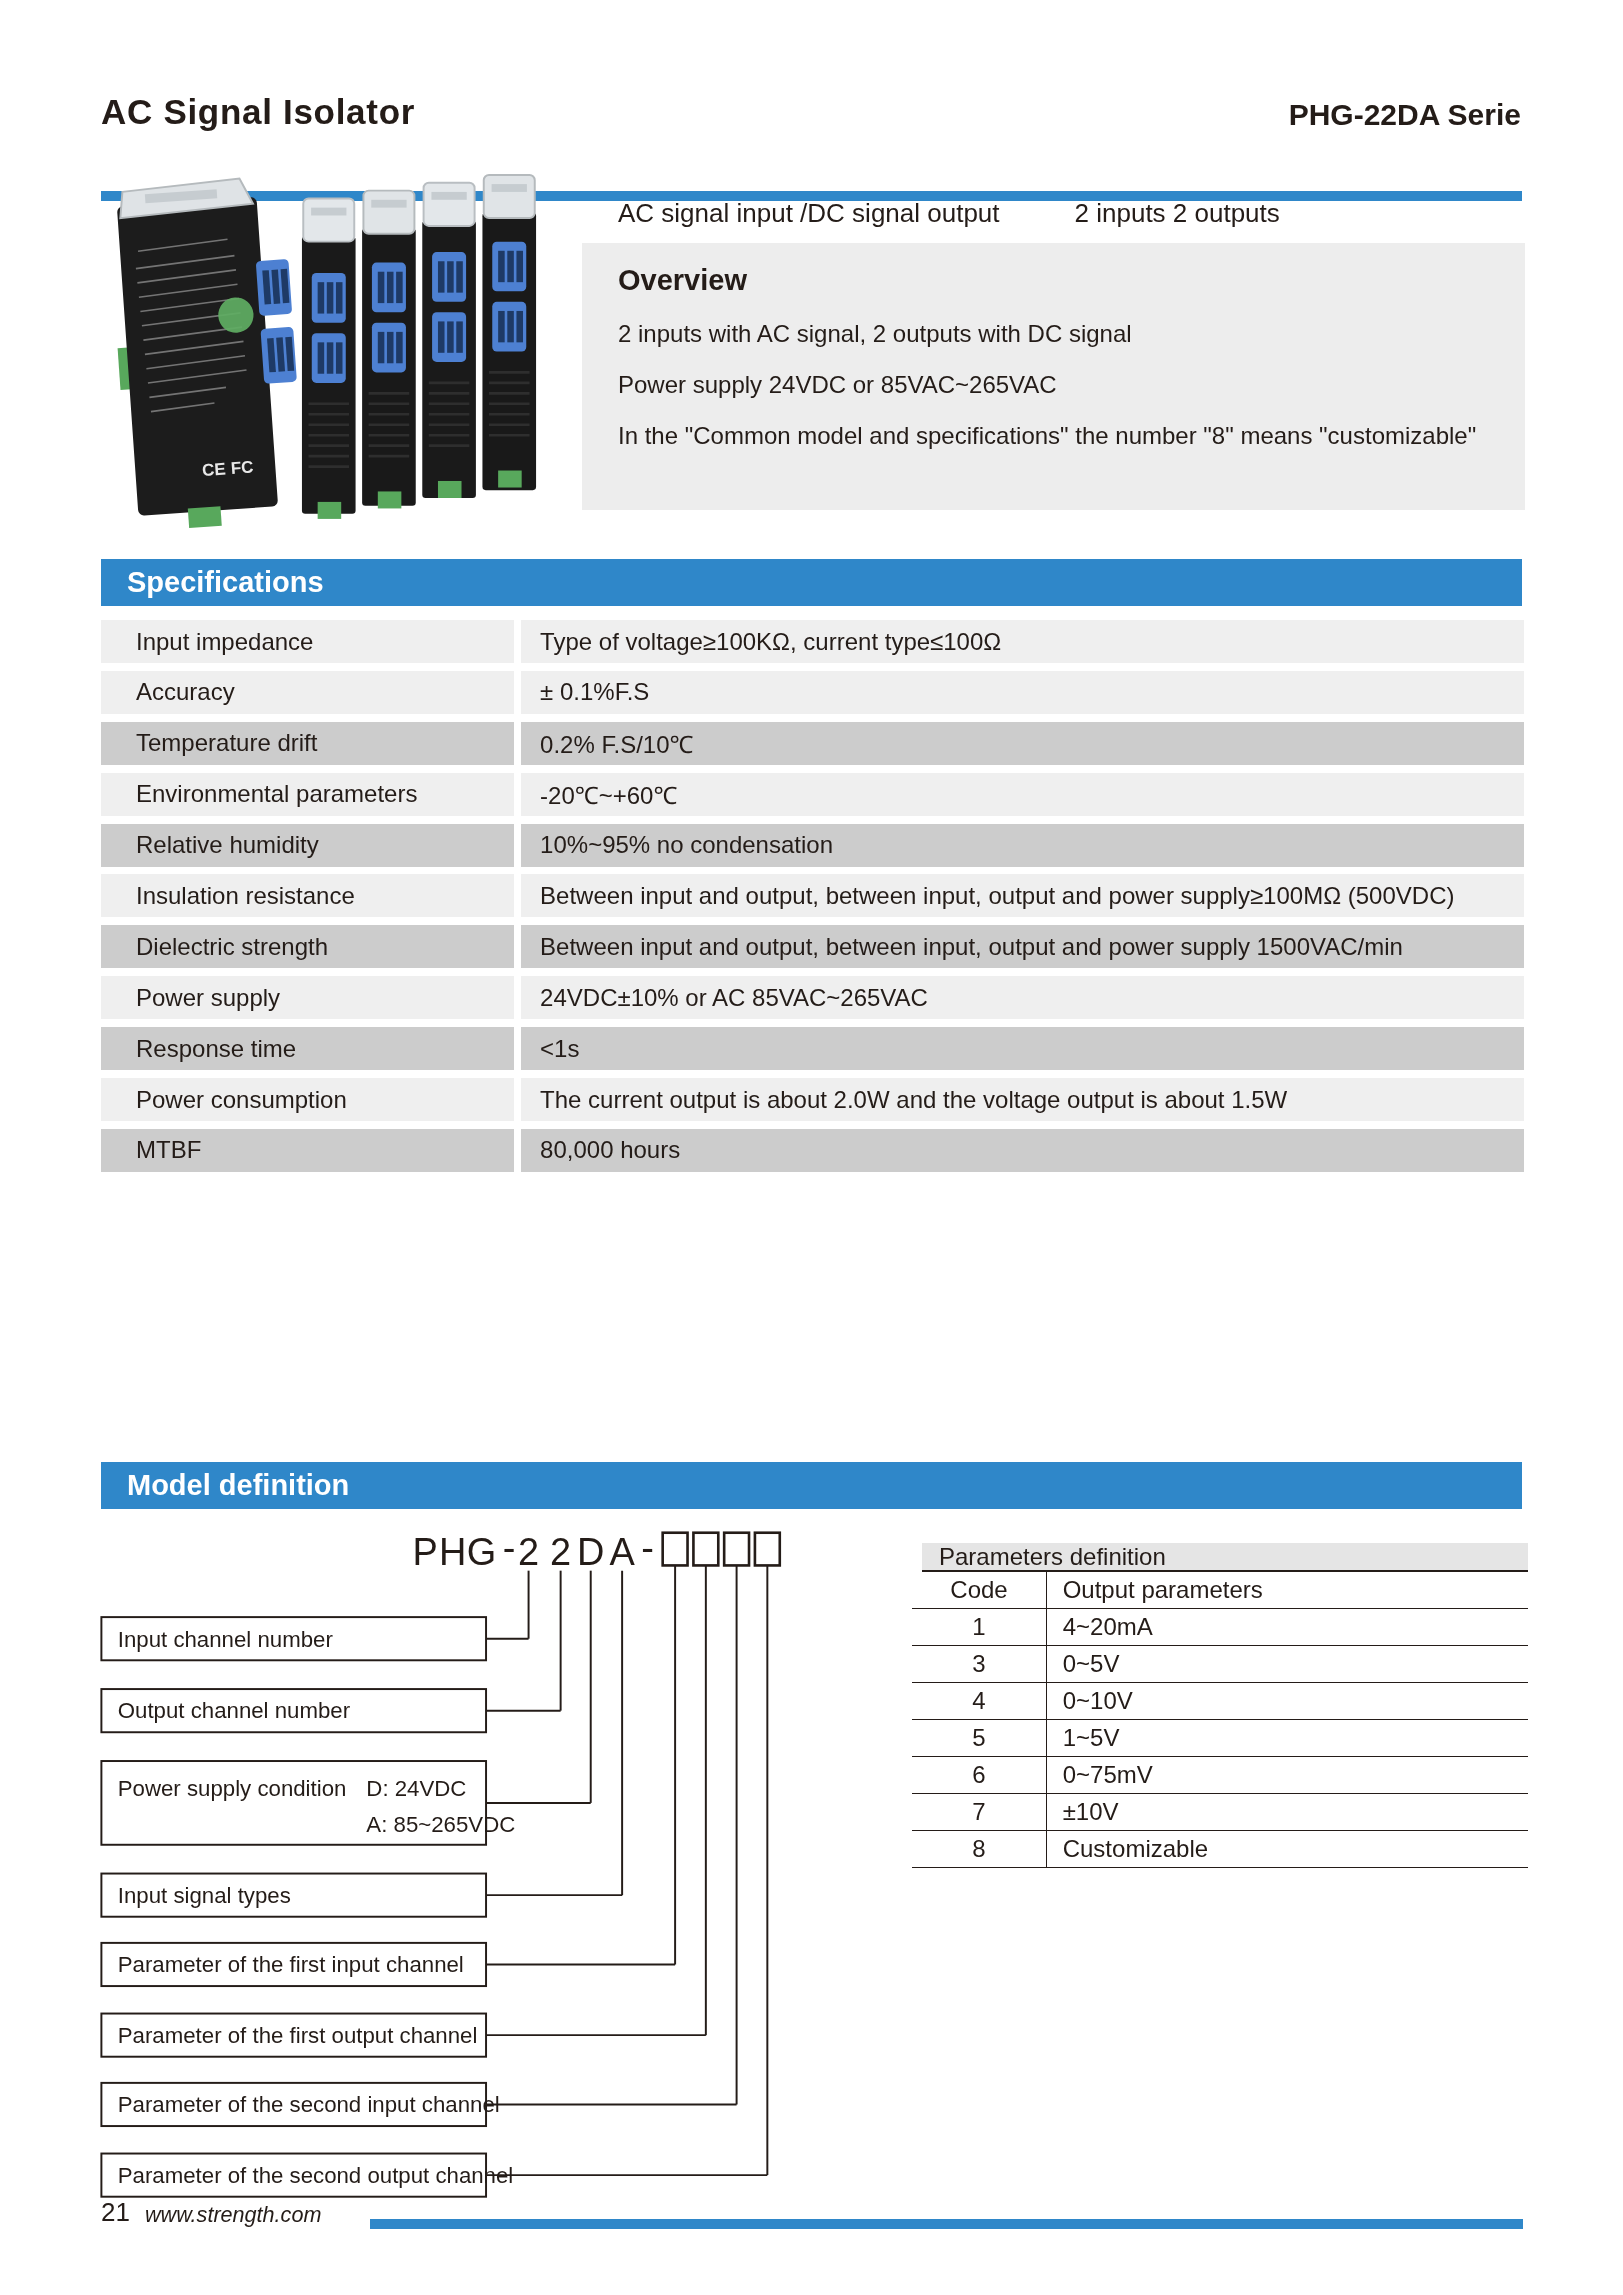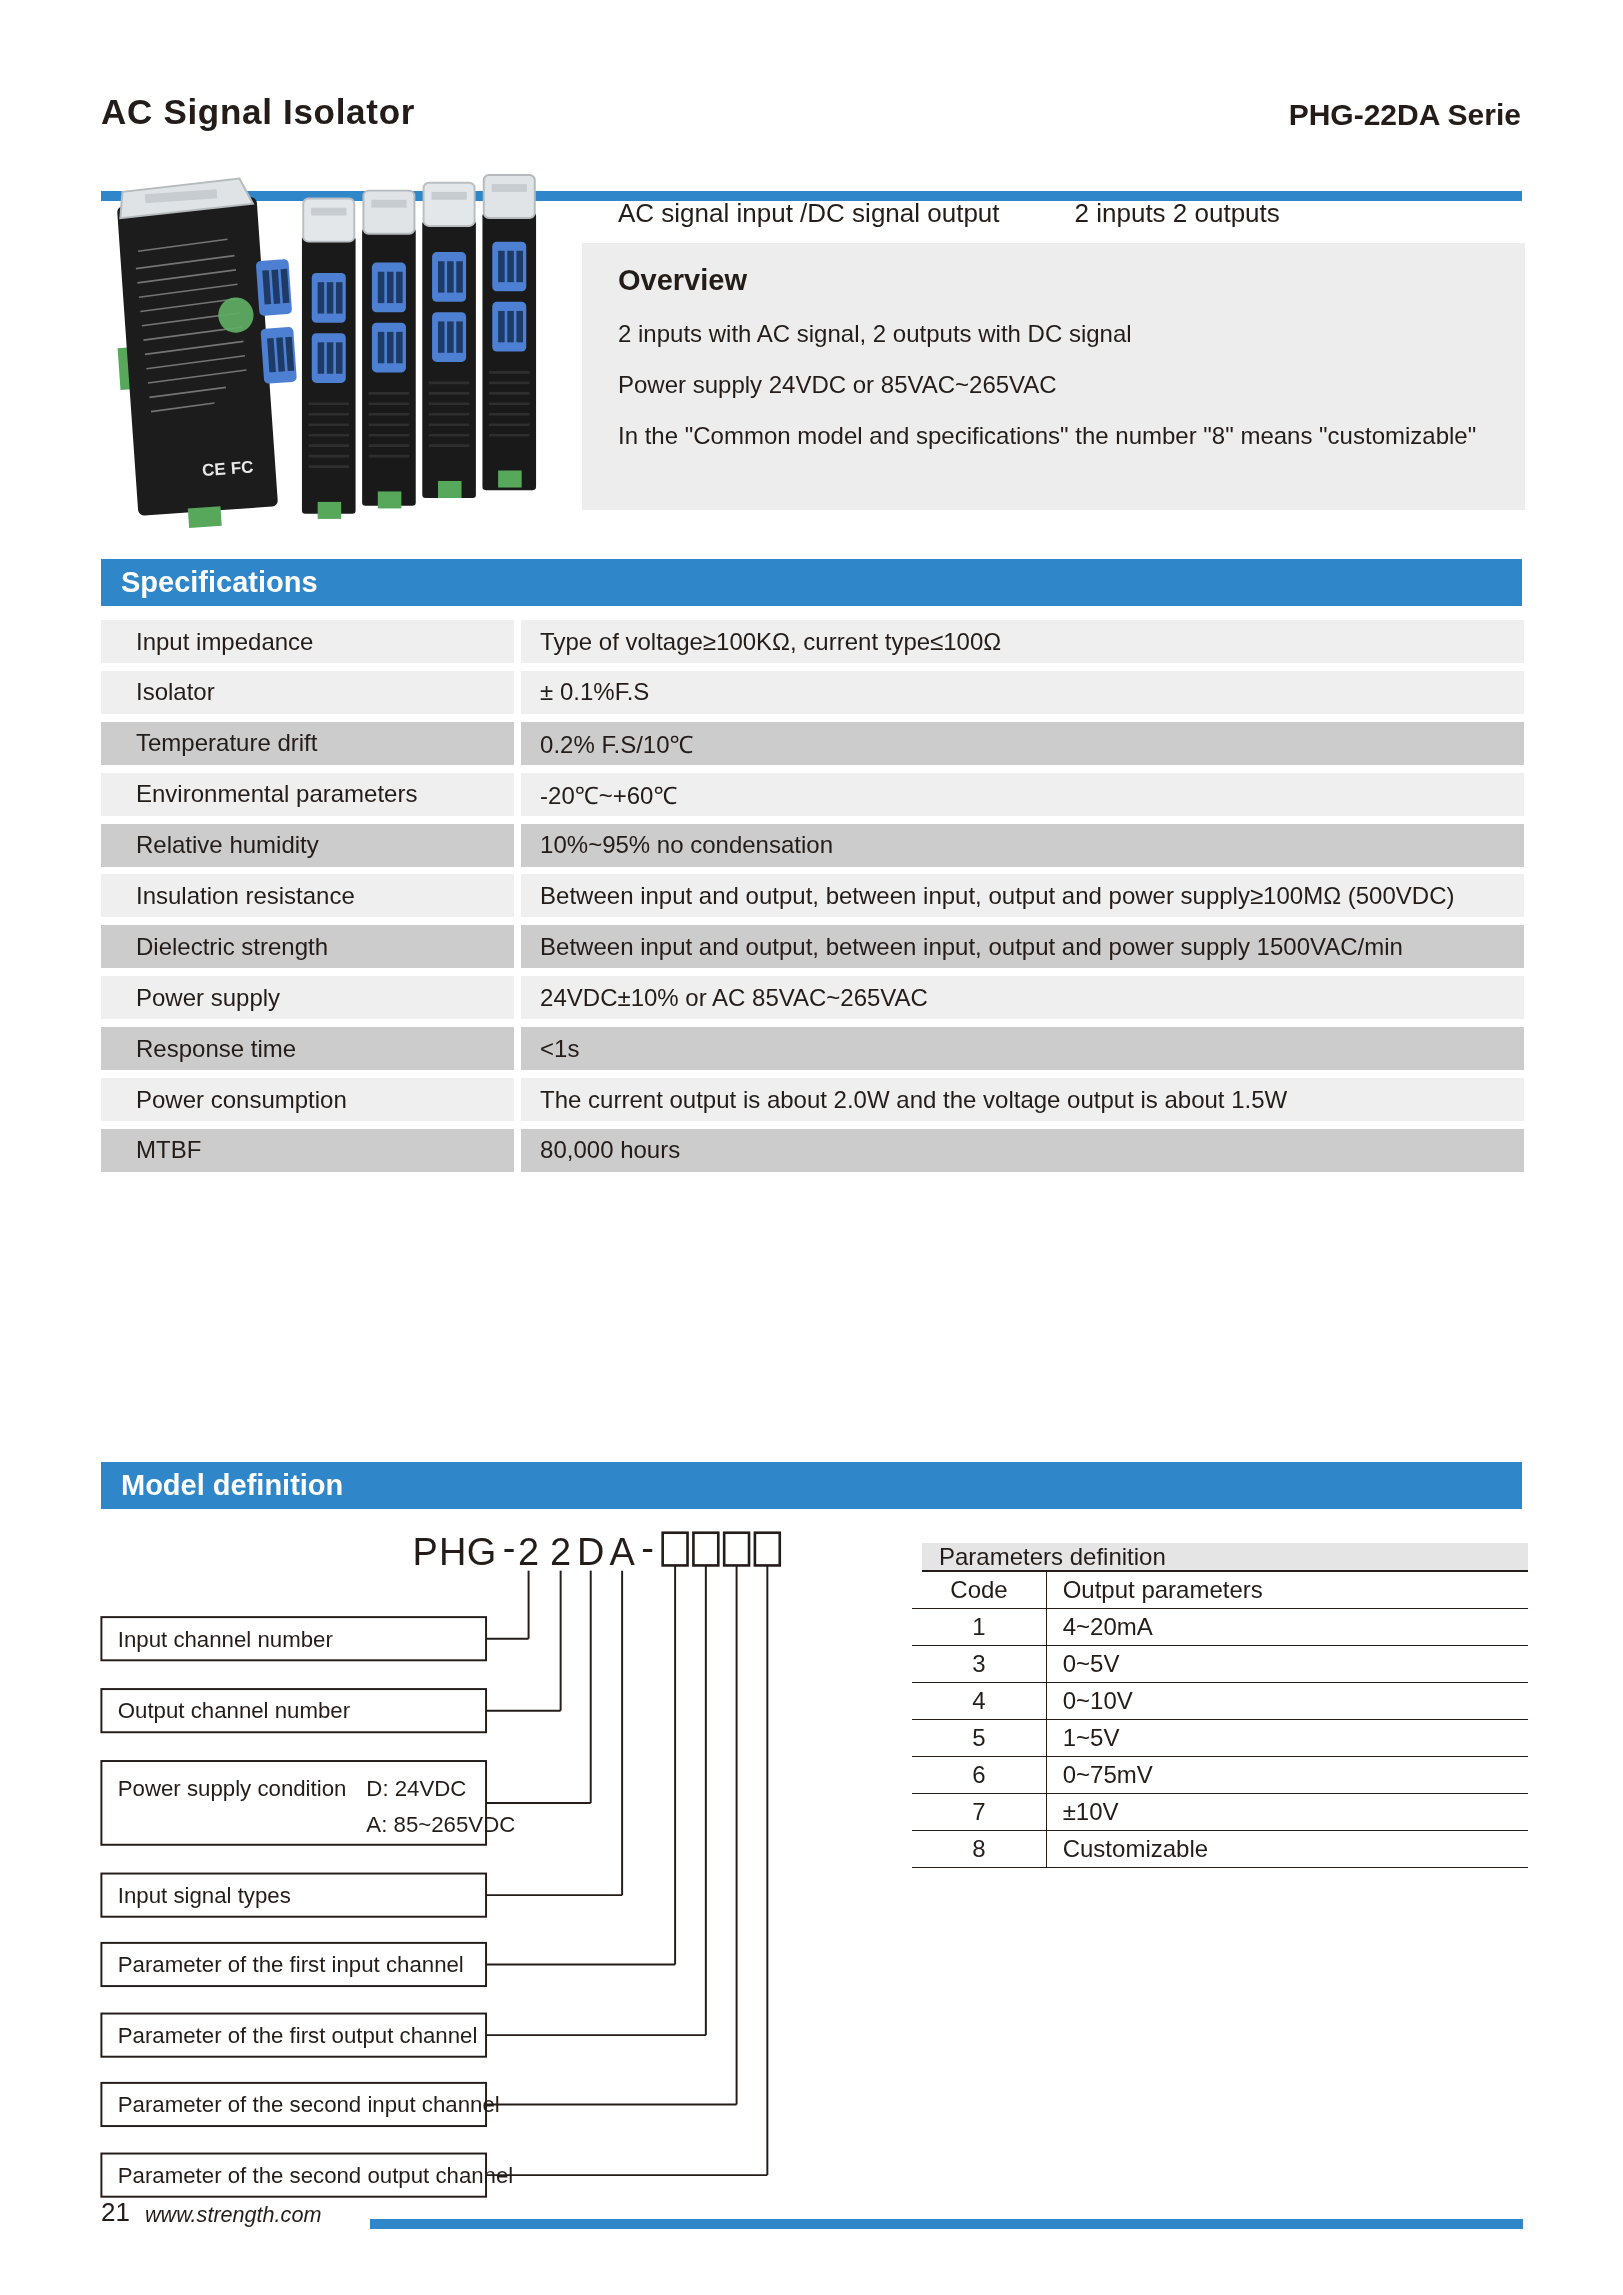--- a/index.html
+++ b/index.html
@@ -13,21 +13,21 @@
   .series{right:102px;top:98px;font-size:30px;font-weight:bold;}
   .toprule{left:101px;top:191px;width:1421px;height:9.8px;background:#2f87c9;}
   
   .caption{left:618px;top:198px;font-size:26px;display:flex;gap:75px;}
   .overview-box{left:582px;top:243px;width:943px;height:267px;background:#ededed;}
   .ov-title{position:absolute;left:36px;top:21px;font-size:29px;font-weight:bold;}
   .ov-line{position:absolute;left:36px;font-size:24px;white-space:nowrap;}
   .ov-l0{top:77px;} .ov-l1{top:128px;} .ov-l2{top:179px;}
   
   .secbar{left:101px;width:1421px;height:47px;background:#2f87c9;color:#ffffff;
-          font-size:29px;font-weight:bold;display:flex;align-items:center;padding-left:20px;box-sizing:border-box;}
+          font-size:29px;font-weight:bold;display:flex;align-items:center;padding-left:26px;box-sizing:border-box;}
   .spec-bar{top:559px;} .model-bar{top:1422px;margin-top:40px;}
   
   .spec-table{left:101px;top:620px;width:1423px;}
   .srow{display:flex;height:43px;margin-bottom:7.9px;}
   .srow .lbl{width:413px;display:flex;align-items:center;padding-left:35px;box-sizing:border-box;font-size:24px;}
   .srow .gap{width:6.5px;background:#ffffff;}
   .srow .val{flex:1;display:flex;align-items:center;padding-left:19.6px;box-sizing:border-box;font-size:24px;white-space:nowrap;}
   .srow.light .lbl,.srow.light .val{background:#efefef;}
   .srow.dark  .lbl,.srow.dark  .val{background:#cccccc;}
   
@@ -202,21 +202,21 @@
   <span>Specifications</span>
 </div>
 
 <div class="abs spec-table">
   <div class="srow light">
     <div class="lbl">Input impedance</div>
       <div class="gap"></div>
     <div class="val">Type of voltage≥100KΩ, current type≤100Ω</div>
   </div>
   <div class="srow light">
-    <div class="lbl">Isolator</div>
+    <div class="lbl">Accuracy</div>
       <div class="gap"></div>
     <div class="val">± 0.1%F.S</div>
   </div>
   <div class="srow dark">
     <div class="lbl">Temperature drift</div>
       <div class="gap"></div>
     <div class="val">0.2% F.S/10℃</div>
   </div>
   <div class="srow light">
     <div class="lbl">Environmental parameters</div>

